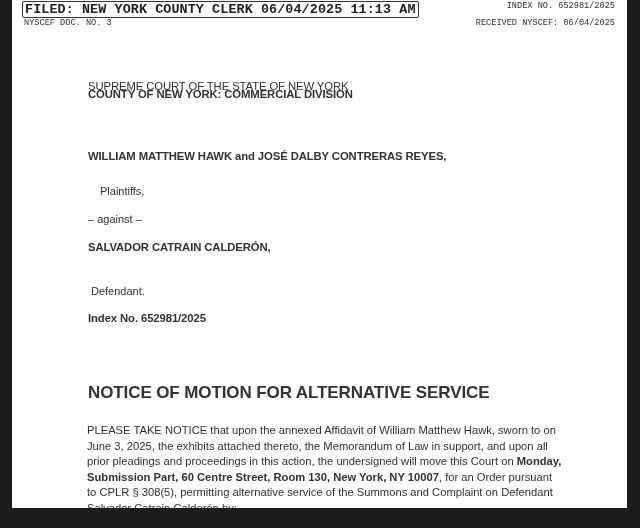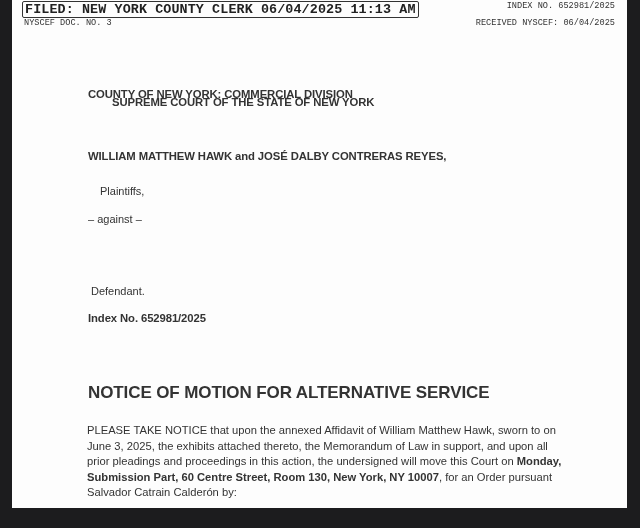--- a/index.html
+++ b/index.html
@@ -63,21 +63,21 @@
       line-height: 10px;
       white-space: nowrap;
     }
     .sans {
       font-family: "Liberation Sans", "DejaVu Sans", sans-serif;
       color: #333;
       position: absolute;
       white-space: nowrap;
     }
     .b { font-weight: bold; }
-    .court1 { left: 76px; top: 96px; font-size: 11.3px; font-weight: bold; letter-spacing: -0.1px; margin-left: 24px; }
+    .court1 { left: 76px; top: 80px; font-size: 11.3px; font-weight: normal; letter-spacing: -0.1px; }
     .court2 { left: 76px; top: 88px; font-size: 11.3px; font-weight: bold; letter-spacing: -0.1px; }
     .plaintiff-names { left: 76px; top: 150px; font-size: 11.3px; font-weight: bold; letter-spacing: -0.1px; }
     .plaintiffs-label { left: 76px; top: 185px; font-size: 11px; margin-left: 12px; }
     .against { left: 76px; top: 213px; font-size: 11px; }
     .defendant-name { left: 76px; top: 241px; font-size: 11.3px; font-weight: bold; letter-spacing: -0.1px; }
     .defendant-label { left: 79px; top: 285px; font-size: 11px; }
     .index-line { left: 76px; top: 312px; font-size: 11.3px; font-weight: bold; letter-spacing: -0.1px; }
     .motion-title { left: 76px; top: 383px; font-size: 17px; font-weight: bold; letter-spacing: -0.1px; }
     .body-text {
       position: absolute;
@@ -99,25 +99,27 @@
   <div class="mono nyscef-doc">NYSCEF DOC. NO. 3</div>
   <div class="mono index-no">INDEX NO. 652981/2025</div>
   <div class="mono received">RECEIVED NYSCEF: 06/04/2025</div>
 
   <div class="sans court1">SUPREME COURT OF THE STATE OF NEW YORK</div>
   <div class="sans court2">COUNTY OF NEW YORK: COMMERCIAL DIVISION</div>
 
   <div class="sans plaintiff-names">WILLIAM MATTHEW HAWK and JOSÉ DALBY CONTRERAS REYES,</div>
   <div class="sans plaintiffs-label">Plaintiffs,</div>
   <div class="sans against">– against –</div>
+  <div class="sans defendant-name">SALVADOR CATRAIN CALDERÓN,</div>
   <div class="sans defendant-label">Defendant.</div>
   <div class="sans index-line">Index No. 652981/2025</div>
 
   <div class="sans motion-title">NOTICE OF MOTION FOR ALTERNATIVE SERVICE</div>
 
   <div class="body-text">
     <span class="line"><span>PLEASE TAKE NOTICE that upon the annexed Affidavit of William Matthew Hawk, sworn to on</span></span>
     <span class="line"><span>June 3, 2025, the exhibits attached thereto, the Memorandum of Law in support, and upon all</span></span>
     <span class="line"><span>prior pleadings and proceedings in this action, the undersigned will move this Court on </span><span class="b">Monday,</span></span>
     <span class="line"><span class="b">Submission Part, 60 Centre Street, Room 130, New York, NY 10007</span><span>, for an Order pursuant</span></span>
+    <span class="line"><span>to CPLR § 308(5), permitting alternative service of the Summons and Complaint on Defendant</span></span>
     <span class="line"><span>Salvador Catrain Calderón by:</span></span>
   </div>
 </div>
 
 </body></html>

